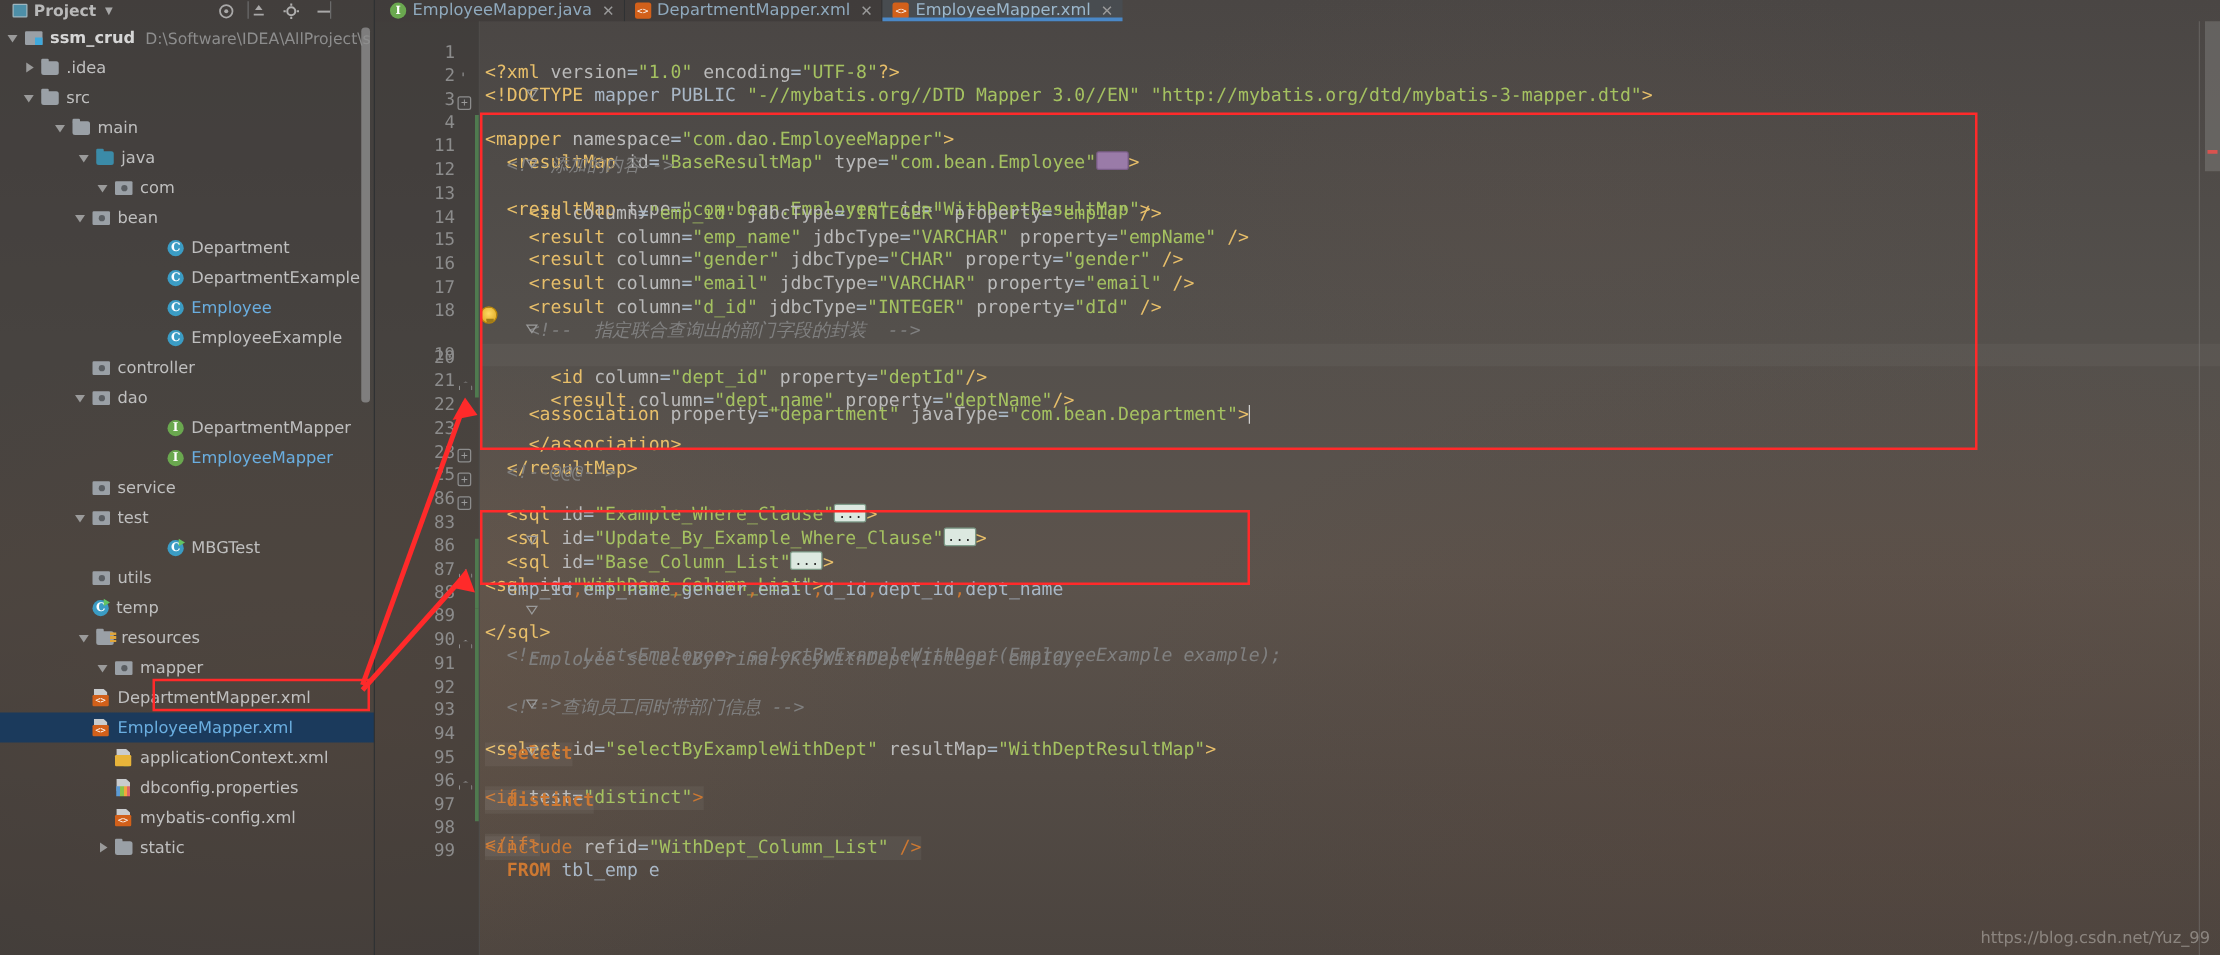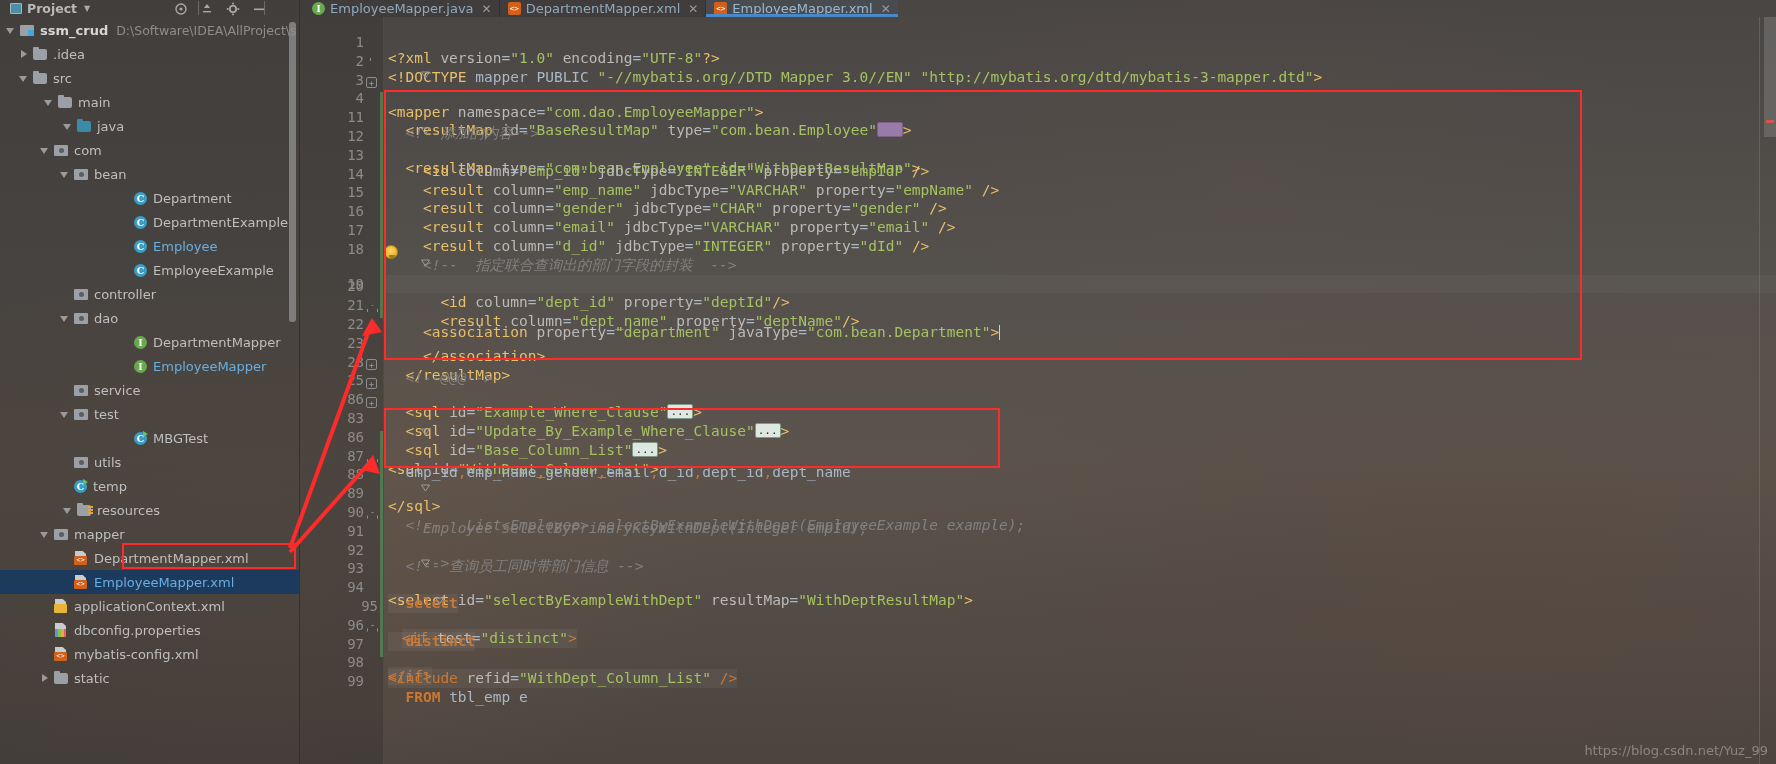--- a/index.html
+++ b/index.html
@@ -123,21 +123,21 @@
 
   .label { color: #bfbfbf; }
   .label.blue { color: #6aaee0; }
   .label.bold { font-weight: bold; color: #d6d6d6; }
   .path { color: #8d8d8d; font-size: 12.5px; margin-left: 8px; }
 
   .indent1 { padding-left: 6px; }
   .indent2 { padding-left: 19px; }
   .indent3 { padding-left: 44px; }
   .indent4 { padding-left: 63px; }
-  .indent5 { padding-left: 40px; }
+  .indent5 { padding-left: 78px; }
   .indent6 { padding-left: 60px; }
   .indent7 { padding-left: 120px; }
 
   
   #pane-scroll {
     position: absolute; right: 4px; top: 22px; width: 7px; height: 300px;
     background: #8d8d8d; border-radius: 3px; opacity: 0.8;
   }
   #pane-edge { position:absolute; left:299px; top:0; width:1px; height:764px; background:#2f3133; }
 
@@ -692,21 +692,21 @@
             </svg>
         </span>
         <span class="ctext"><span class="t-tag">&lt;select</span> <span class="t-attr">id</span><span class="t-punct">=</span><span class="t-val">"selectByExampleWithDept"</span> <span class="t-attr">resultMap</span><span class="t-punct">=</span><span class="t-val">"WithDeptResultMap"</span><span class="t-tag">&gt;</span></span>
       </div>
 
       <div class="crow" style="top:545.2px;position:absolute;left:0;width:1476px;">
         <span class="lnum">94</span>
         <span class="ctext hl-bg">  <span class="t-kw">select</span></span>
       </div>
 
-      <div class="crow" style="top:564px;position:absolute;left:14px;width:1429px;">
+      <div class="crow" style="top:564px;position:absolute;left:0;width:1429px;">
         <span class="lnum">95</span>
         <span class="fold">
           <svg width="11" height="11" viewBox="0 0 11 11">
               <path d="M1.5 3 L9.5 3 L5.5 9 Z" fill="none" stroke="#9a9a9a" stroke-width="1"></path>
             </svg>
         </span>
         <span class="ctext hl-bg"><span class="t-brace">&lt;if</span> <span class="t-attr">test</span><span class="t-punct">=</span><span class="t-val">"distinct"</span><span class="t-brace">&gt;</span></span>
       </div>
 
       <div class="crow" style="top:582.8px;position:absolute;left:0;width:1476px;">

